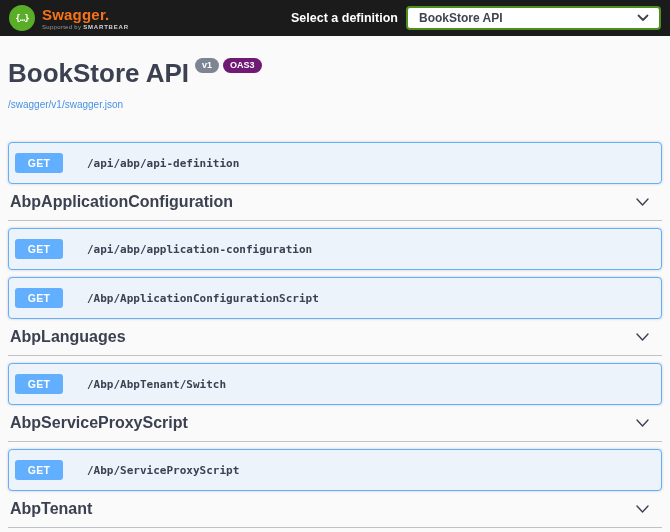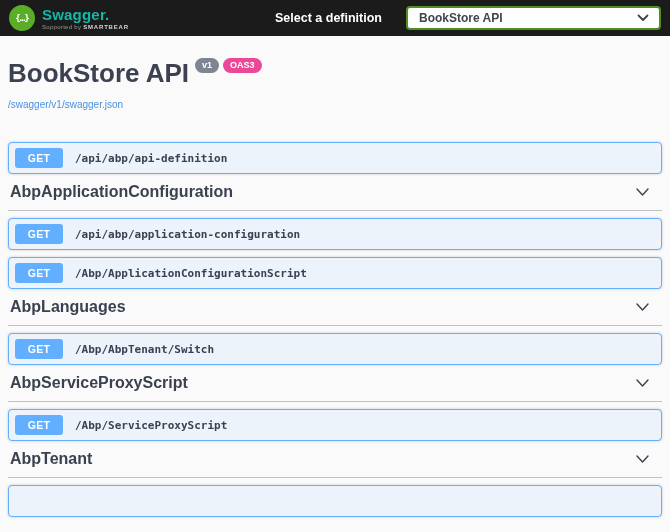--- a/index.html
+++ b/index.html
@@ -24,25 +24,25 @@
     width: 26px; height: 26px;
     border-radius: 50%;
     background: #5aae27;
     color: #ffffff;
     font-family: "DejaVu Sans Mono", monospace;
     font-size: 9px; font-weight: bold;
     display: flex; align-items: center; justify-content: center;
     letter-spacing: -1px;
   }
   .logo-text { display: flex; flex-direction: column; line-height: 1; }
-  .logo-title { color: #14b8a6; font-size: 15px; font-weight: 600; letter-spacing: .2px; }
+  .logo-title { color: #f97316; font-size: 15px; font-weight: 600; letter-spacing: .2px; }
   .logo-sub { font-size: 6px; color: #9a9a9a; margin-top: 2px; letter-spacing: .3px; }
   .logo-sub b { color: #d7d7d7; letter-spacing: .8px; }
 
-  .topbar-right { display: flex; align-items: center; gap: 24px; }
+  .topbar-right { display: flex; align-items: center; gap: 8px; }
   .select-label { color: #ffffff; font-size: 12.5px; font-weight: bold; }
   .definition-select {
     width: 255px; height: 24px;
     background: #ffffff;
     border: 2px solid #4e8f1f;
     border-radius: 4px;
     display: flex; align-items: center; justify-content: space-between;
     padding: 0 10px 0 11px;
     cursor: pointer;
   }
@@ -62,21 +62,21 @@
   .badge {
     color: #ffffff;
     font-size: 9px;
     font-weight: bold;
     padding: 3px 7px;
     border-radius: 57px;
     line-height: 1;
     display: inline-block;
   }
   .badge.version { background: #7d8492; }
-  .badge.oas3 { background: #ec4899; }
+  .badge.oas3 { background: #701a75; }
   .spec-link {
     display: inline-block;
     margin-top: 10px;
     font-size: 10px;
     color: #4990e2;
     text-decoration: none;
     cursor: pointer;
   }
 
   
@@ -96,21 +96,21 @@
     color: #3b4151;
   }
   .expand-btn {
     background: none; border: none; cursor: pointer;
     width: 20px; height: 16px;
     display: flex; align-items: center; justify-content: center;
     margin-right: 8px;
   }
   .opblock {
     margin-top: 7px;
-    height: 32px;
+    height: 42px;
     background: #ecf3fb;
     border: 1px solid #61affe;
     border-radius: 4px;
     box-shadow: 0 0 3px rgba(0,0,0,.19);
     display: flex;
     align-items: center;
     padding: 10px 6px;
     cursor: pointer;
   }
   .method-badge {
@@ -118,21 +118,21 @@
     color: #ffffff;
     font-size: 10.5px;
     font-weight: bold;
     width: 48px;
     text-align: center;
     padding: 4px 0;
     border-radius: 3px;
     letter-spacing: .3px;
   }
   .op-path {
-    margin-left: 12px;
+    margin-left: 24px;
     font-family: "DejaVu Sans Mono", monospace;
     font-size: 11px;
     font-weight: bold;
     color: #3b4151;
   }
 </style>
 </head>
 <body>
 
 <header class="topbar">

